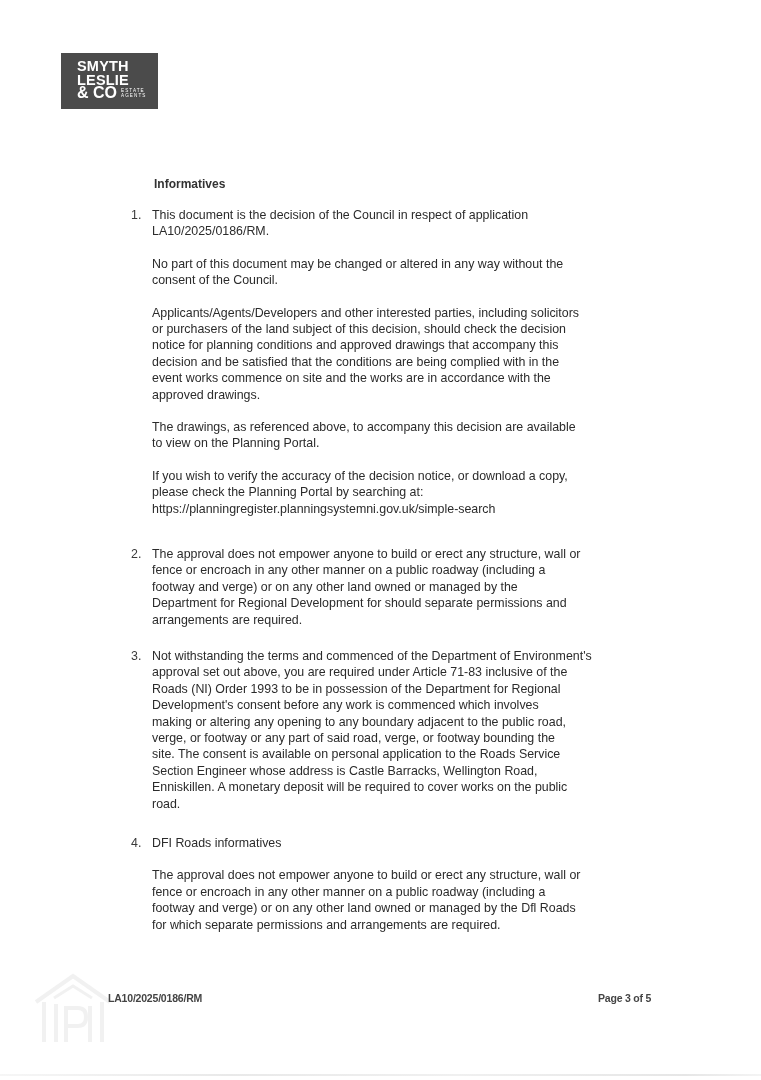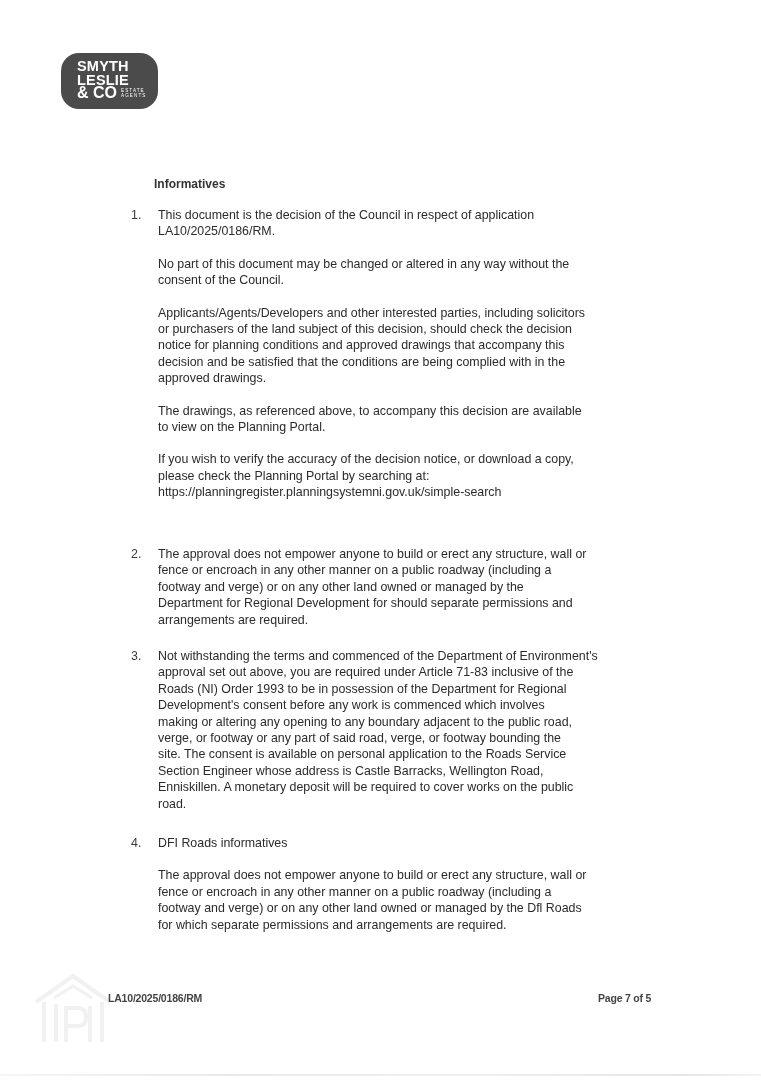--- a/index.html
+++ b/index.html
@@ -28,21 +28,20 @@
       top: 53px;
       width: 97px;
       height: 56px;
       background: #4b4b4b;
       color: #ffffff;
       box-sizing: border-box;
       padding: 6px 0 0 16px;
       font-family: "Liberation Sans", sans-serif;
       font-weight: bold;
       line-height: 14px;
-      border-radius: 18px;
     }
     .logo .l1, .logo .l2 {
       font-size: 14.5px;
       letter-spacing: 0.2px;
       display: block;
     }
     .logo .l3 {
       display: flex;
       align-items: center;
       margin-top: 0px;
@@ -79,21 +78,21 @@
       color: #2b2b2b;
     }
     .item .num {
       position: absolute;
       left: 0;
       top: 0;
       width: 18px;
       color: #3a3a3a;
     }
     .item .para {
-      margin-left: 27px;
+      margin-left: 21px;
       margin-bottom: 16px;
       white-space: normal;
     }
     .item .para:last-child {
       margin-bottom: 0;
     }
     .item .line {
       display: block;
       white-space: nowrap;
     }
@@ -160,20 +159,21 @@
     </div>
     <div class="para">
       <span class="line">No part of this document may be changed or altered in any way without the</span>
       <span class="line">consent of the Council.</span>
     </div>
     <div class="para">
       <span class="line">Applicants/Agents/Developers and other interested parties, including solicitors</span>
       <span class="line">or purchasers of the land subject of this decision, should check the decision</span>
       <span class="line">notice for planning conditions and approved drawings that accompany this</span>
       <span class="line">decision and be satisfied that the conditions are being complied with in the</span>
+      <span class="line">event works commence on site and the works are in accordance with the</span>
       <span class="line">approved drawings.</span>
     </div>
     <div class="para">
       <span class="line">The drawings, as referenced above, to accompany this decision are available</span>
       <span class="line">to view on the Planning Portal.</span>
     </div>
     <div class="para">
       <span class="line">If you wish to verify the accuracy of the decision notice, or download a copy,</span>
       <span class="line">please check the Planning Portal by searching at:</span>
       <span class="line">https://planningregister.planningsystemni.gov.uk/simple-search</span>
@@ -222,16 +222,16 @@
 
   <svg class="watermark" viewBox="0 0 82 72">
     <path d="M4 30 L41 4 L78 30" fill="none" stroke="#d8d8d8" stroke-width="4"></path>
     <path d="M12 30 L12 70 M70 30 L70 70" fill="none" stroke="#d8d8d8" stroke-width="4"></path>
     <path d="M24 32 L24 70 M58 34 L58 70" fill="none" stroke="#d8d8d8" stroke-width="4"></path>
     <path d="M34 70 L34 36 L46 36 Q54 36 54 45 Q54 54 46 54 L34 54" fill="none" stroke="#d8d8d8" stroke-width="4"></path>
     <path d="M22 26 L41 14 L60 26" fill="none" stroke="#d8d8d8" stroke-width="3"></path>
   </svg>
 
   <div class="footer-ref">LA10/2025/0186/RM</div>
-  <div class="footer-page">Page 7 of 5</div>
+  <div class="footer-page">Page 3 of 5</div>
 
   <div class="bottom-edge"></div>
 </div>
 
 </body></html>

